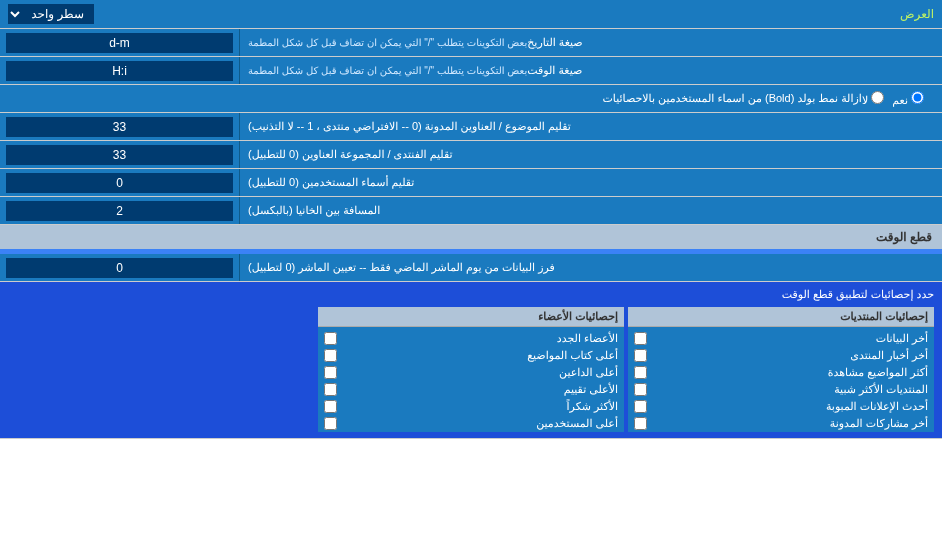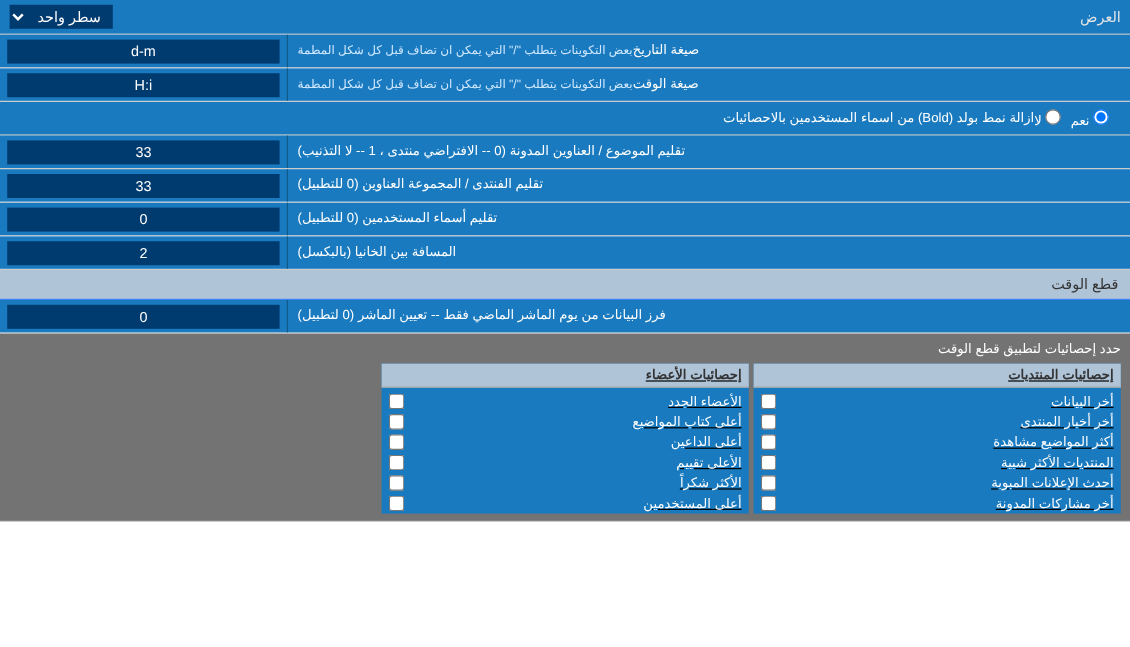--- a/index.html
+++ b/index.html
@@ -47,23 +47,23 @@
       color: #fff;
       border: none;
       padding: 3px 6px;
       width: 100%;
       text-align: center;
       font-size: 12px;
     }
     .section-header {
       background: #b0c4d8;
       color: #333;
-      font-weight: normal;
+      font-weight: bold;
       padding: 5px 10px;
-      border-bottom: 1px solid #3b82f6;
+      border-bottom: 5px solid #3b82f6;
       text-align: right;
     }
     .top-row {
       display: flex;
       align-items: center;
       justify-content: space-between;
       background: #1a7abf;
       border-bottom: 1px solid #ccc;
       padding: 4px 8px;
       min-height: 28px;
@@ -96,38 +96,37 @@
       margin-right: 10px;
     }
     .radio-group label {
       color: #fff;
       font-size: 11px;
     }
     .radio-group input[type="radio"] { cursor: pointer; }
 
     
     .bottom-section {
-      background: #737373;
+      background: #1d4ed8;
       padding: 6px 8px;
       border-bottom: 1px solid #ccc;
     }
     .bottom-header {
       color: #fff;
       font-size: 11px;
       margin-bottom: 6px;
       text-align: right;
     }
     .bottom-cols {
       display: flex;
       gap: 4px;
     }
     .bottom-col {
       flex: 1;
       background: #1a7abf;
-      text-decoration: underline;
     }
     .bottom-col-header {
       background: #b0c4d8;
       color: #333;
       font-size: 11px;
       font-weight: bold;
       padding: 3px 6px;
       text-align: right;
       border-bottom: 1px solid #aaa;
       margin-bottom: 3px;
@@ -143,21 +142,21 @@
       color: #fff;
       font-size: 11px;
       text-align: right;
     }
     .checkbox-item input[type="checkbox"] { cursor: pointer; }
   </style>
 </head>
 <body>
 
 <div class="top-row">
-  <span style="color:#e5e5e5;font-size:12px;text-align:right;">العرض</span>
+  <span style="color:#bef264;font-size:12px;text-align:right;">العرض</span>
   <select class="top-row-select">
     <option>سطر واحد</option>
     <option>سطرين</option>
     <option>ثلاثة أسطر</option>
   </select>
 </div>
 
 <div class="row">
   <div class="row-label">
     <span>صيغة التاريخ</span>

